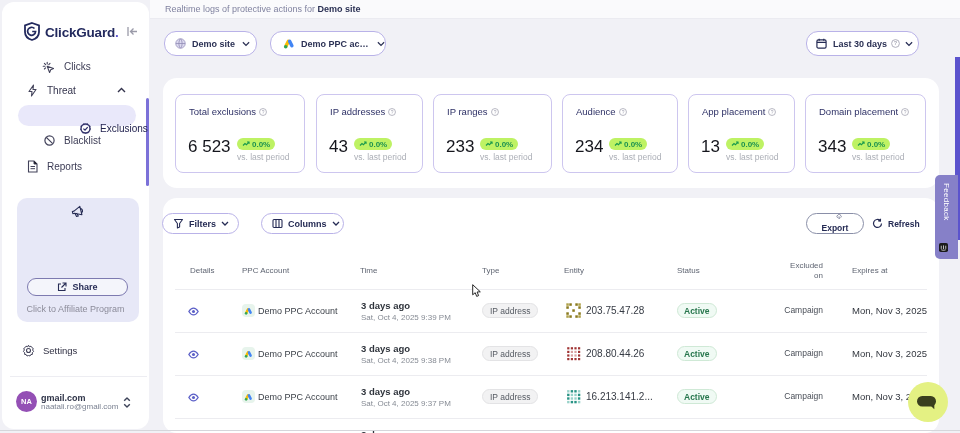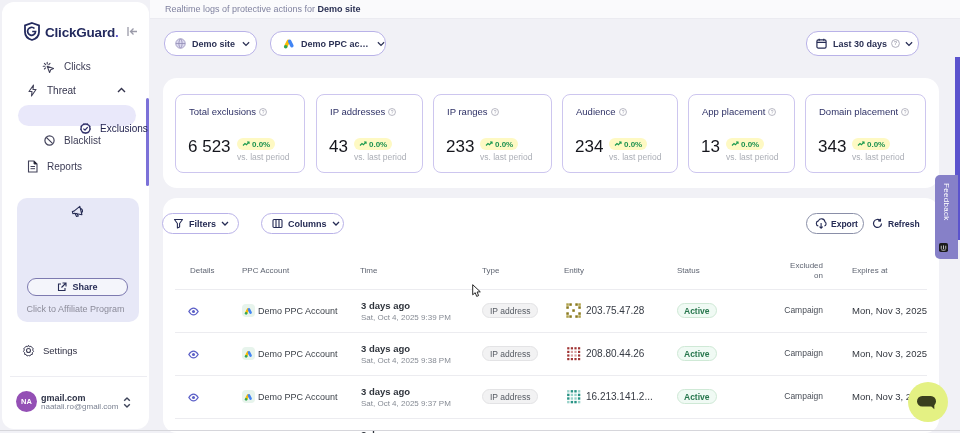--- a/index.html
+++ b/index.html
@@ -14,21 +14,21 @@
 #share-btn { left:27px; top:278px; width:101px; height:18px; border:1px solid #7d7ab0; border-radius:9px; background:rgba(255,255,255,.55); display:flex; align-items:center; justify-content:center; gap:5px; font-size:9px; color:#272c55; font-weight:bold;}
 #topbar { left:150px; top:0; width:810px; height:19px; background:#fafafc; border-bottom:1px solid #ebebf1; }
 #toptext { left:165px; top:4px; font-size:9px; color:#8183a0; white-space:nowrap; }
 #toptext b { color:#2b3154; }
 .pill { position:absolute; height:25px; border:1px solid #b9b2e8; border-radius:12px; background:#fff; display:flex; align-items:center; font-size:9px; color:#2b3154; font-weight:bold; white-space:nowrap; }
 .card-wrap { background:#fff; border-radius:14px; }
 #stats { left:163px; top:78px; width:776px; height:110px; }
 .stat { position:absolute; top:16px; height:79px; border:1px solid #cdc6ef; border-radius:8px; background:#fff; }
 .stat .t { position:absolute; left:13px; top:11px; font-size:9.5px; color:#2e3166; white-space:nowrap; display:flex; align-items:center; gap:3px;}
 .stat .num { position:absolute; left:12px; top:42px; font-size:17px; color:#15161d;}
-.stat .badge { position:absolute; top:43px; height:12px; padding:0 5px; background:#fef9c3; border-radius:6px; color:#1c9150; font-size:8px; font-weight:bold; display:flex; align-items:center; gap:2px; }
+.stat .badge { position:absolute; top:43px; height:12px; padding:0 5px; background:#bef264; border-radius:6px; color:#1c9150; font-size:8px; font-weight:bold; display:flex; align-items:center; gap:2px; }
 .stat .vs { position:absolute; top:57px; font-size:8.5px; color:#abaeb6; white-space:nowrap; }
 #table-card { left:163px; top:198px; width:776px; height:235px; }
 .toolpill { position:absolute; height:21px; border:1px solid #b9b2e8; border-radius:11px; background:#fff; display:flex; align-items:center; font-size:9px; color:#252b54; font-weight:bold; gap:5px; white-space:nowrap; }
 .th { position:absolute; font-size:8px; color:#5f6572; white-space:nowrap;text-align:right; }
 .rowline { position:absolute; left:175px; width:752px; height:1px; background:#ececf0; }
 .cell-sub { font-size:8px; color:#868b94; }
 .typepill { position:absolute; height:15px; padding:0 7px; background:#f2f2f3; border:1px solid #e3e3e5; border-radius:8px; font-size:8.5px; color:#565b63; display:flex; align-items:center; }
 .activepill { position:absolute; height:15px; padding:0 6px; background:#f0faf4; border:1px solid #cfe9d6; border-radius:8px; font-size:8.5px; color:#27764d; font-weight:bold; display:flex; align-items:center; }
 #feedback { left:935px; top:175px; width:23px; height:84px; background:#8680c8; border-radius:5px 0 0 5px; }
 #feedback .txt { position:absolute; left:7px; top:8px; writing-mode:vertical-rl; color:#fff; font-size:8px; letter-spacing:0.3px; white-space:nowrap; }
@@ -255,21 +255,21 @@
 <div class="toolpill" style="left:261px; top:213px; width:83px;">
   <svg style="margin-left:10px;" width="11" height="11" viewBox="0 0 11 11">
       <rect x="1" y="1.5" width="9" height="8" rx="1" fill="none" stroke="#252b54" stroke-width="1.1"></rect>
       <path d="M4 1.5 V9.5 M7 1.5 V9.5" stroke="#252b54" stroke-width="1.1"></path>
     </svg>
   <span>Columns</span>
   <svg width="8" height="5" viewBox="0 0 8 5">
       <path d="M1 1 L4 4 L7 1" fill="none" stroke="#252b54" stroke-width="1.3"></path>
     </svg>
 </div>
-<div class="toolpill" style="left:806px; top:213px; width:58px; border-color:#8a8fa8; font-size:8.5px; gap:4px;">
+<div class="toolpill" style="left:806px; top:213px; width:58px; border-color:#8a8fa8; font-size:8.5px; gap:4px;flex-direction:column;">
   <svg style="margin-left:8px;" width="12" height="11" viewBox="0 0 12 11">
       <path d="M3.4 8 A2.6 2.6 0 0 1 3.4 2.9 A3.4 3.4 0 0 1 9.9 3.8 A2.3 2.3 0 0 1 9.4 8" fill="none" stroke="#252b54" stroke-width="1.1"></path>
       <path d="M6.1 5 V10 M4.5 8.6 L6.1 10.2 L7.7 8.6" fill="none" stroke="#252b54" stroke-width="1.1"></path>
     </svg>
   <span>Export</span>
 </div>
 <div class="toolpill" style="left:872px; top:213px; width:60px; border:none; background:none; font-size:8.5px;">
   <svg width="11" height="11" viewBox="0 0 11 11">
       <path d="M9.5 5.5 A4 4 0 1 1 8.2 2.5 M8.5 0.8 L8.4 3 L6.2 2.9" fill="none" stroke="#252b54" stroke-width="1.2"></path>
     </svg>

